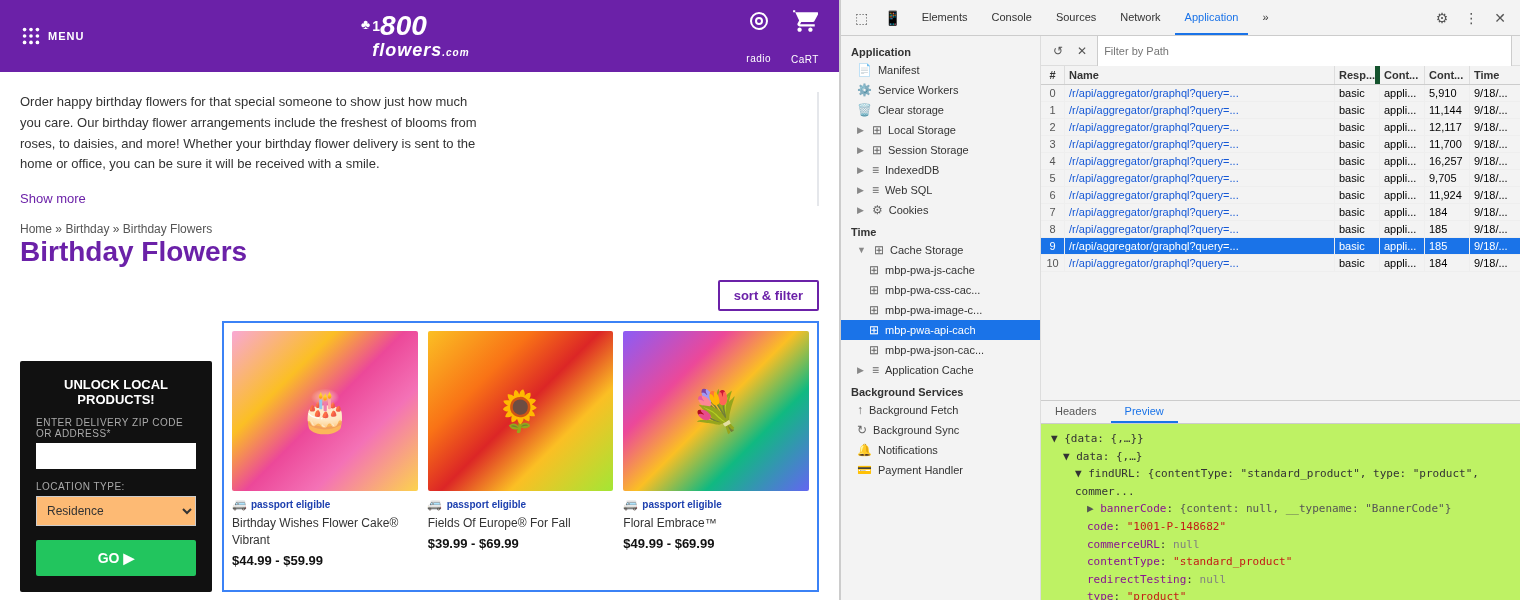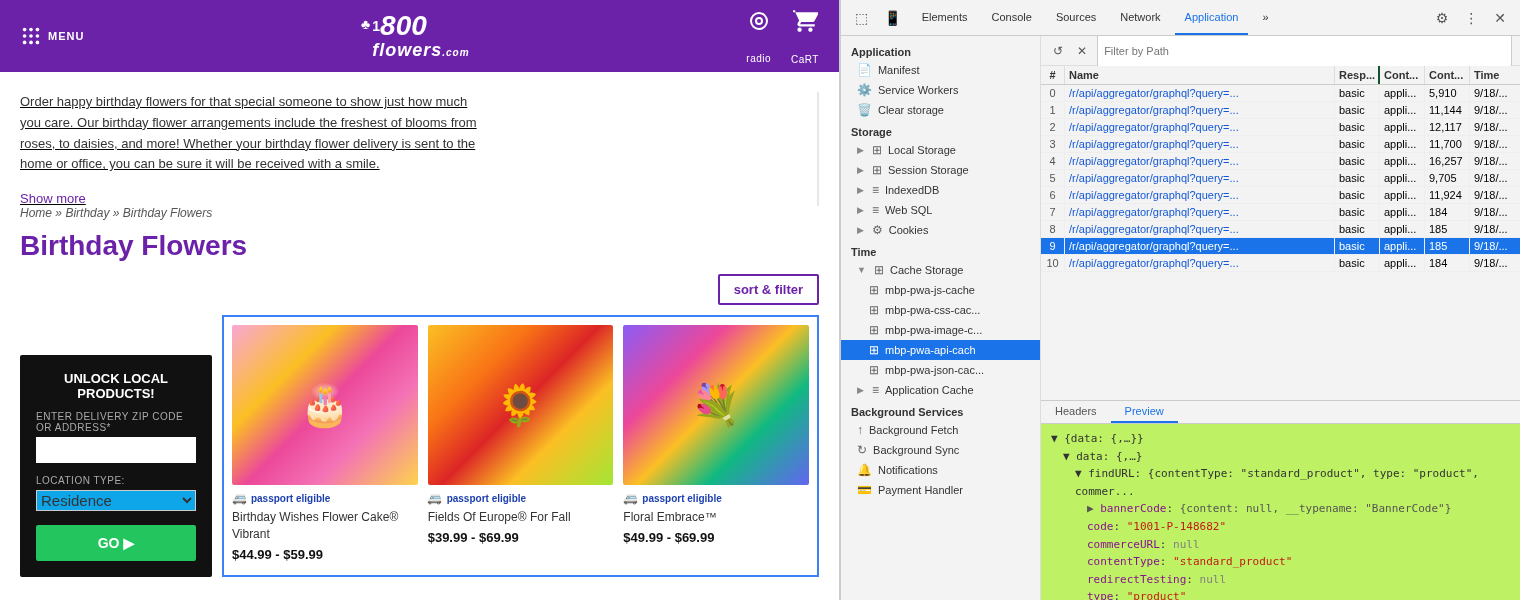--- a/index.html
+++ b/index.html
@@ -75,22 +75,20 @@
 
     .content-main {
       flex: 1;
       padding: 20px;
       overflow-y: auto;
     }
 
     .breadcrumb {
       font-size: 12px;
       color: #555;
-      margin-bottom: 10px;
-      font-style: italic;
     }
 
     .breadcrumb a { color: #555; text-decoration: none; }
 
     .page-title {
       color: #6b21a8;
       font-size: 28px;
       font-weight: bold;
       margin-bottom: 12px;
     }
@@ -157,23 +155,24 @@
       width: 100%;
       padding: 6px;
       background: #fff;
       border: none;
       margin-bottom: 12px;
       font-size: 12px;
     }
 
     .location-select {
       width: 100%;
-      background: #0ea5e9;
+      padding: 6px;
+      background: #fdba74;
       border: 1px solid #ccc;
-      font-size: 15px;
+      font-size: 12px;
       margin-bottom: 14px;
       color: #333;
       cursor: pointer;
     }
 
     .go-btn {
       width: 100%;
       background: #22c55e;
       color: #fff;
       border: none;
@@ -407,21 +406,21 @@
       display: flex;
       background: #f3f3f3;
       border-bottom: 1px solid #ccc;
       font-size: 11px;
       font-weight: bold;
       color: #333;
     }
 
     .network-table-header .col-num { width: 24px; padding: 3px 4px; border-right: 1px solid #ddd; text-align: center; }
     .network-table-header .col-name { flex: 1; padding: 3px 4px; border-right: 1px solid #ddd; }
-    .network-table-header .col-resp { width: 45px; padding: 3px 4px; border-right: 2px solid #14532d; text-align: center; }
+    .network-table-header .col-resp { width: 45px; padding: 3px 4px; border-right: 5px solid #14532d; text-align: center; }
     .network-table-header .col-cont1 { width: 45px; padding: 3px 4px; border-right: 1px solid #ddd; }
     .network-table-header .col-cont2 { width: 45px; padding: 3px 4px; border-right: 1px solid #ddd; }
     .network-table-header .col-time { width: 50px; padding: 3px 4px; }
 
     .network-table-body {
       flex: 1;
       overflow-y: auto;
     }
 
     .network-row {
@@ -535,21 +534,21 @@
           <path d="M7 18c-1.1 0-2 .9-2 2s.9 2 2 2 2-.9 2-2-.9-2-2-2zm10 0c-1.1 0-2 .9-2 2s.9 2 2 2 2-.9 2-2-.9-2-2-2zM5.1 4H3V2H1v2h2l3.6 7.6L5.25 14A2 2 0 007 17h14v-2H7.42l1.1-2H19c.75 0 1.41-.41 1.75-1.03l3.58-6.49A1 1 0 0023.46 4H5.1z"></path>
         </svg>
         <span class="header-icon-label">CaRT</span>
       </div>
     </div>
   </div>
 
   <div class="site-content">
     <div class="content-main">
 
-      <div style="display:flex;gap:20px;text-decoration:underline;">
+      <div style="display:flex;gap:20px;margin-bottom:16px;">
         <div style="flex:1;border-right:2px solid #e5e7eb;padding-right:20px;">
           <p class="page-description">Order happy birthday flowers for that special someone to show just how much you care. Our birthday flower arrangements include the freshest of blooms from roses, to daisies, and more! Whether your birthday flower delivery is sent to the home or office, you can be sure it will be received with a smile.</p>
           <a class="show-more" href="#">Show more</a>
         </div>
       </div>
 
       <div class="breadcrumb">
         <a href="#">Home</a>
         <span> » </span>
         <a href="#">Birthday</a>
@@ -642,21 +641,20 @@
       </div>
       <div class="sidebar-item">
         <span class="sidebar-icon">⚙️</span>
         <span>Service Workers</span>
       </div>
       <div class="sidebar-item">
         <span class="sidebar-icon">🗑️</span>
         <span>Clear storage</span>
       </div>
 
-      <div class="app-sidebar-section-title">Storage</div>
 
       <div class="sidebar-item">
         <span class="sidebar-expand">▶</span>
         <span class="sidebar-icon">⊞</span>
         <span>Local Storage</span>
       </div>
       <div class="sidebar-item">
         <span class="sidebar-expand">▶</span>
         <span class="sidebar-icon">⊞</span>
         <span>Session Storage</span>

